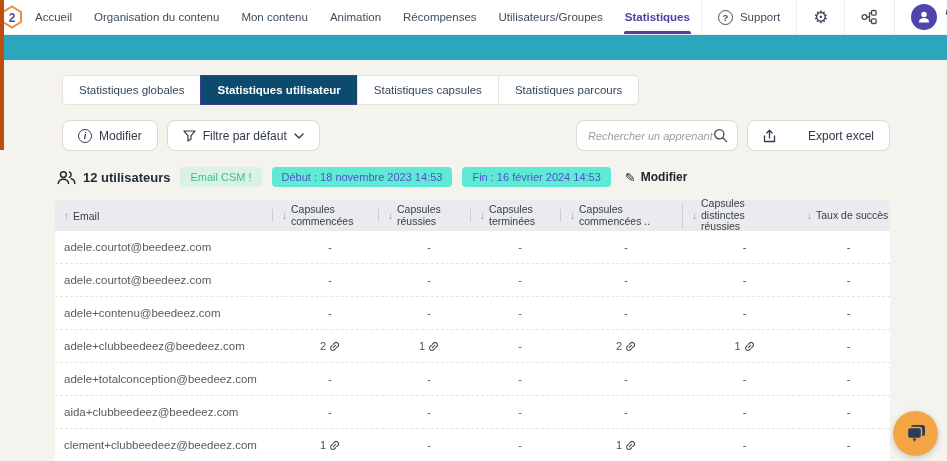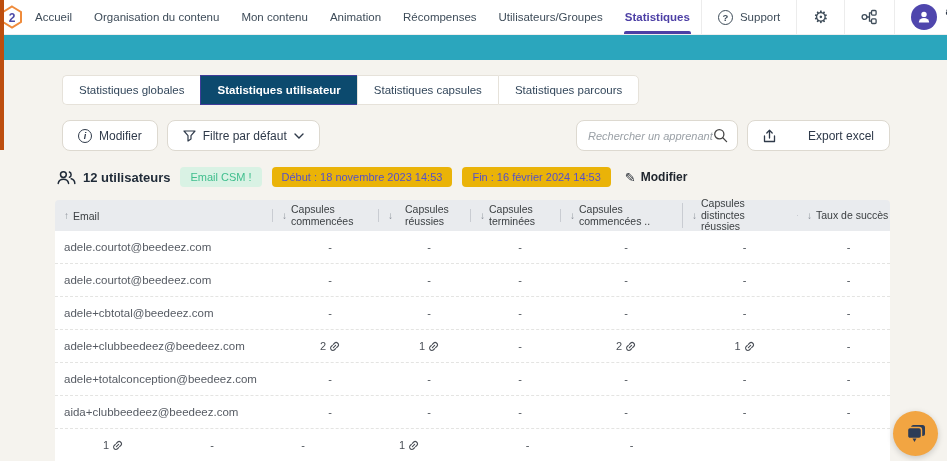--- a/index.html
+++ b/index.html
@@ -44,21 +44,21 @@
   .icircle { width:14px; height:14px; border:1.2px solid #2f3a4a; border-radius:50%; display:inline-flex; align-items:center; justify-content:center; font-size:9px; font-style:italic; font-weight:bold; }
   .toolbar-right { margin-left:auto; display:flex; align-items:center; gap:9px; }
   .search-box { display:flex; align-items:center; background:#fff; border:1px solid #ddd9d0; border-radius:8px; height:31px; width:162px; padding:0 9px 0 11px; }
   .search-box input { border:none; outline:none; flex:1; min-width:0; font-size:11px; font-style:italic; color:#555; background:transparent; font-family:inherit; }
   .search-box input::placeholder { color:#9aa0a6; }
 
   .summary { display:flex; align-items:center; margin:16px 57px 0 57px; gap:10px; }
   .summary-count { display:flex; align-items:center; gap:7px; font-size:13px; font-weight:bold; color:#1f2a37; }
   .badge { font-size:11px; padding:4px 10px; border-radius:4px; white-space:nowrap; }
   .badge.mint { background:#d9f2e4; color:#3fbe8d; }
-  .badge.lav { background:#eab308; color:#5551c8; }
+  .badge.lav { background:#5eead4; color:#5551c8; }
   .modify { display:flex; align-items:center; gap:5px; font-size:12px; font-weight:bold; color:#20262e; cursor:pointer; margin-left:4px; }
   .pencil { font-size:13px; }
 
   
   .table { margin:13px 57px 0 55px; }
   .t-head { display:flex; background:#e9ebee; border-radius:4px 4px 0 0; height:31px; align-items:center; font-size:10.5px; color:#3c4043; }
   .t-cell-email { flex:1; padding-left:9px; display:flex; align-items:center; gap:4px; }
   .t-col { display:flex; align-items:center; gap:4px; line-height:1.12; position:relative; padding-left:10px; }
   .t-col .divider { position:absolute; left:0; top:5px; bottom:5px; width:1px; background:#c9ccd2; }
   .c1 { width:106px; } .c2 { width:92px; } .c3 { width:90px; }
@@ -209,21 +209,21 @@
           <span>Email</span>
         </div>
         <div class="t-col c1">
           <span class="divider"></span>
           <span class="sort-arrow">↓</span>
           <span style="max-width: 78px;">Capsules commencées</span>
         </div>
         <div class="t-col c2">
           <span class="divider"></span>
           <span class="sort-arrow">↓</span>
-          <span style="max-width: 78px; margin-left: 8px;">Capsules réussies</span>
+          <span style="max-width: 78px;">Capsules réussies</span>
         </div>
         <div class="t-col c3">
           <span class="divider"></span>
           <span class="sort-arrow">↓</span>
           <span style="max-width: 78px;">Capsules terminées</span>
         </div>
         <div class="t-col c4">
           <span class="divider"></span>
           <span class="sort-arrow">↓</span>
           <span style="max-width: 78px;">Capsules commencées ..</span>
@@ -276,21 +276,21 @@
             <span>-</span>
           </div>
           <div class="val c5">
             <span>-</span>
           </div>
           <div class="val c6">
             <span>-</span>
           </div>
         </div>
         <div class="t-row">
-          <div class="email">adele+cbtotal@beedeez.com</div>
+          <div class="email">adele+contenu@beedeez.com</div>
           <div class="val c1">
             <span>-</span>
           </div>
           <div class="val c2">
             <span>-</span>
           </div>
           <div class="val c3">
             <span>-</span>
           </div>
           <div class="val c4">
@@ -384,20 +384,21 @@
             <span>-</span>
           </div>
           <div class="val c5">
             <span>-</span>
           </div>
           <div class="val c6">
             <span>-</span>
           </div>
         </div>
         <div class="t-row">
+          <div class="email">clement+clubbeedeez@beedeez.com</div>
           <div class="val c1">
             <span>1</span>
             <svg class="link-ic" width="11" height="11" viewBox="0 0 24 24">
               <g transform="rotate(-45 12 12)" fill="none" stroke="#4b5058" stroke-width="2.4" stroke-linecap="round">
                 <path d="M13.5 7 h3.5 a5 5 0 0 1 0 10 h-3.5 M10.5 17 H7 A5 5 0 0 1 7 7 h3.5"></path>
                 <line x1="8.5" y1="12" x2="15.5" y2="12"></line>
               </g>
             </svg>
           </div>
           <div class="val c2">

